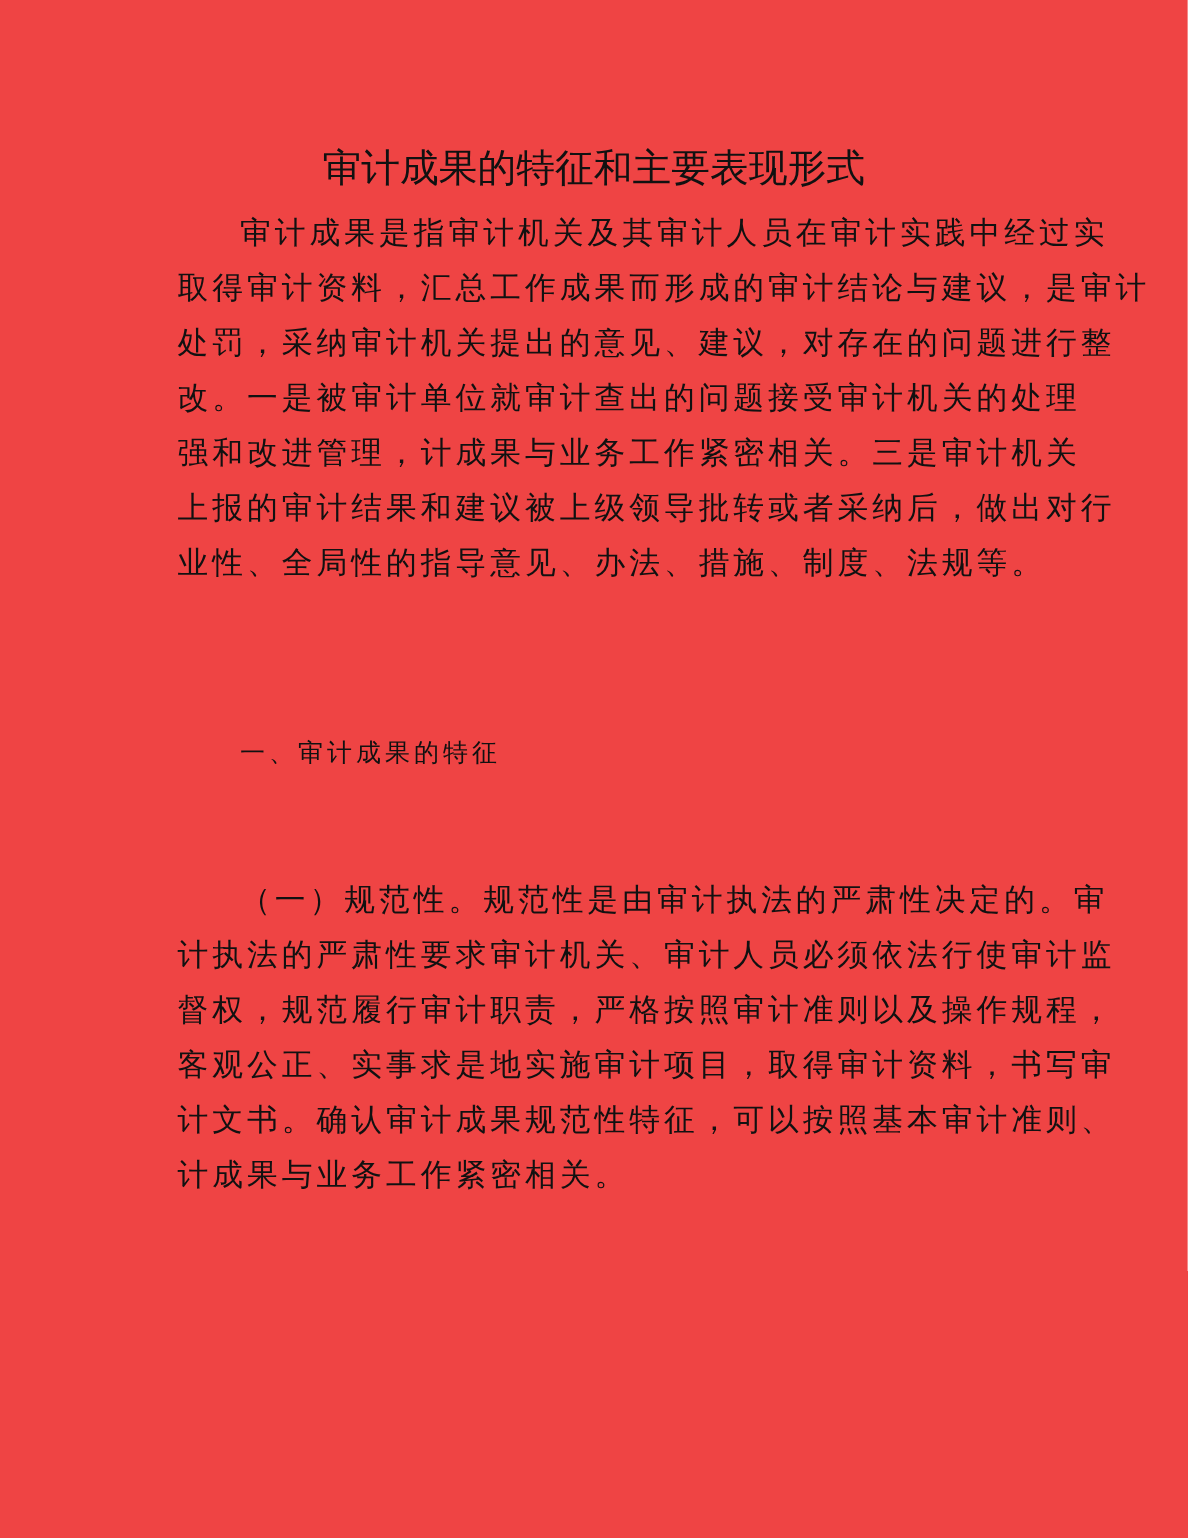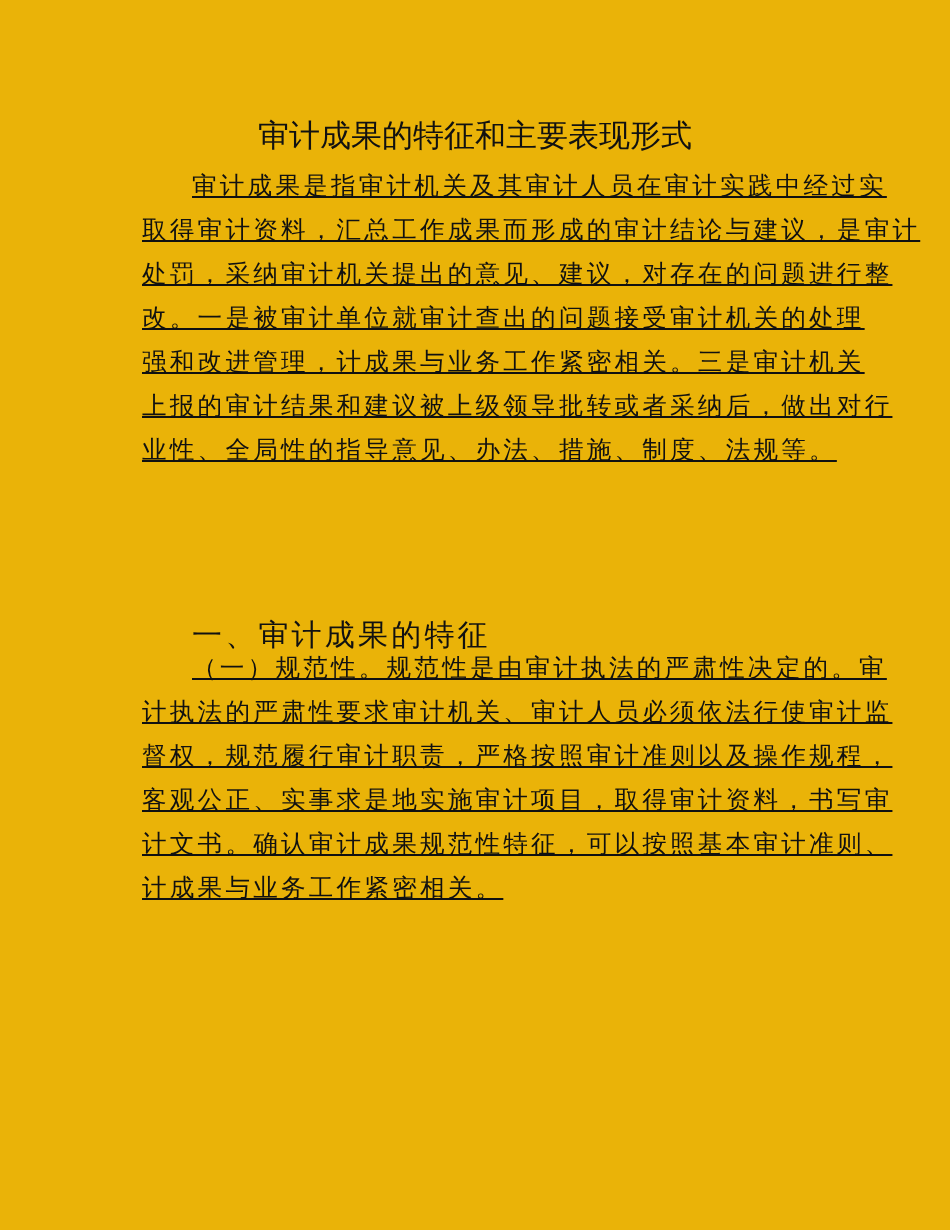--- a/index.html
+++ b/index.html
@@ -14,55 +14,54 @@
       overflow: hidden;
       font-family: "DejaVu Sans", "Liberation Sans", sans-serif;
       color: #111111;
     }
     .page {
       position: absolute;
       left: 0;
       top: 0;
       width: 950px;
       height: 1230px;
-      background: #eab308;
+      background: #ef4444;
     }
     .title {
       position: absolute;
       left: 0;
       width: 950px;
       top: 113px;
       text-align: center;
       font-size: 31px;
       line-height: 44px;
       letter-spacing: 0px;
       white-space: nowrap;
     }
     .block {
       position: absolute;
       left: 142px;
       width: 680px;
-      text-decoration: underline;
     }
     .line {
       display: block;
       height: 44px;
       line-height: 44px;
       font-size: 24.6px;
       letter-spacing: 3.2px;
       white-space: nowrap;
     }
     .line.indent {
       padding-left: 50px;
     }
     .heading {
       position: absolute;
       left: 192px;
-      top: 613px;
-      font-size: 30px;
+      top: 580px;
+      font-size: 20px;
       line-height: 44px;
       letter-spacing: 3.2px;
       white-space: nowrap;
     }
   </style>
 </head>
 <body>
 
 <div class="page">
 
@@ -73,21 +72,21 @@
     <span class="line">取得审计资料，汇总工作成果而形成的审计结论与建议，是审计</span>
     <span class="line">处罚，采纳审计机关提出的意见、建议，对存在的问题进行整</span>
     <span class="line">改。一是被审计单位就审计查出的问题接受审计机关的处理</span>
     <span class="line">强和改进管理，计成果与业务工作紧密相关。三是审计机关</span>
     <span class="line">上报的审计结果和建议被上级领导批转或者采纳后，做出对行</span>
     <span class="line">业性、全局性的指导意见、办法、措施、制度、法规等。</span>
   </div>
 
   <div class="heading">一、审计成果的特征</div>
 
-  <div class="block" style="top:646px;">
+  <div class="block" style="top:698px;">
     <span class="line indent">（一）规范性。规范性是由审计执法的严肃性决定的。审</span>
     <span class="line">计执法的严肃性要求审计机关、审计人员必须依法行使审计监</span>
     <span class="line">督权，规范履行审计职责，严格按照审计准则以及操作规程，</span>
     <span class="line">客观公正、实事求是地实施审计项目，取得审计资料，书写审</span>
     <span class="line">计文书。确认审计成果规范性特征，可以按照基本审计准则、</span>
     <span class="line">计成果与业务工作紧密相关。</span>
   </div>
 
 </div>
 

